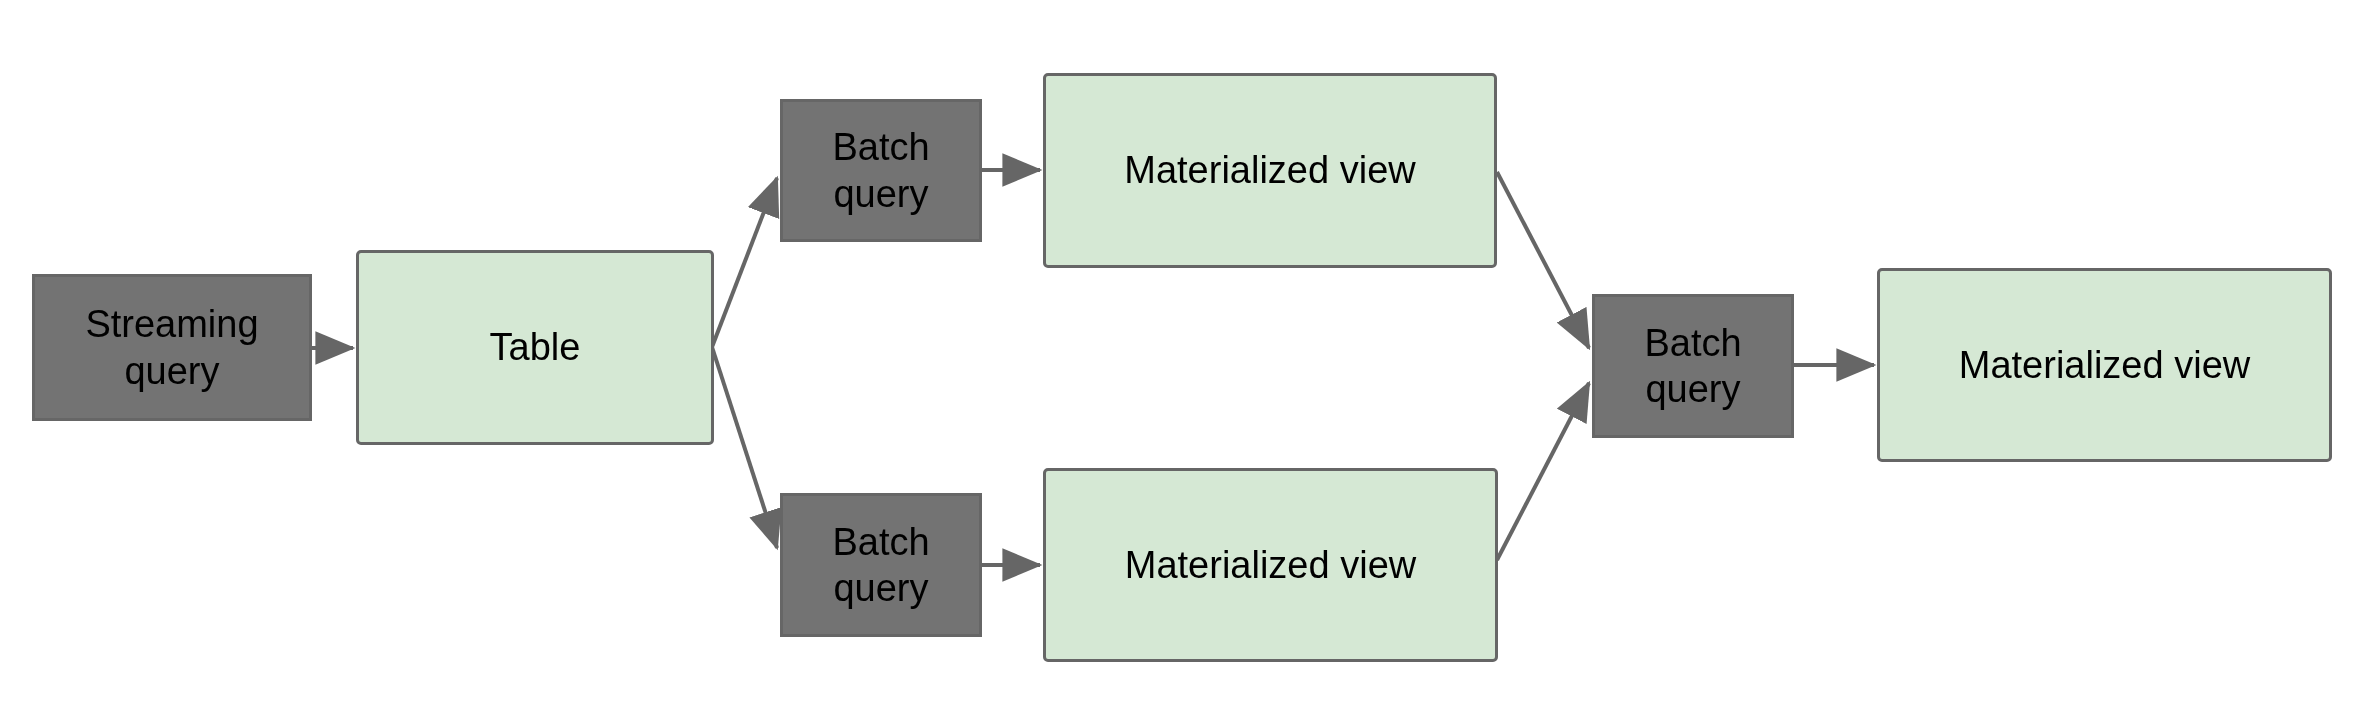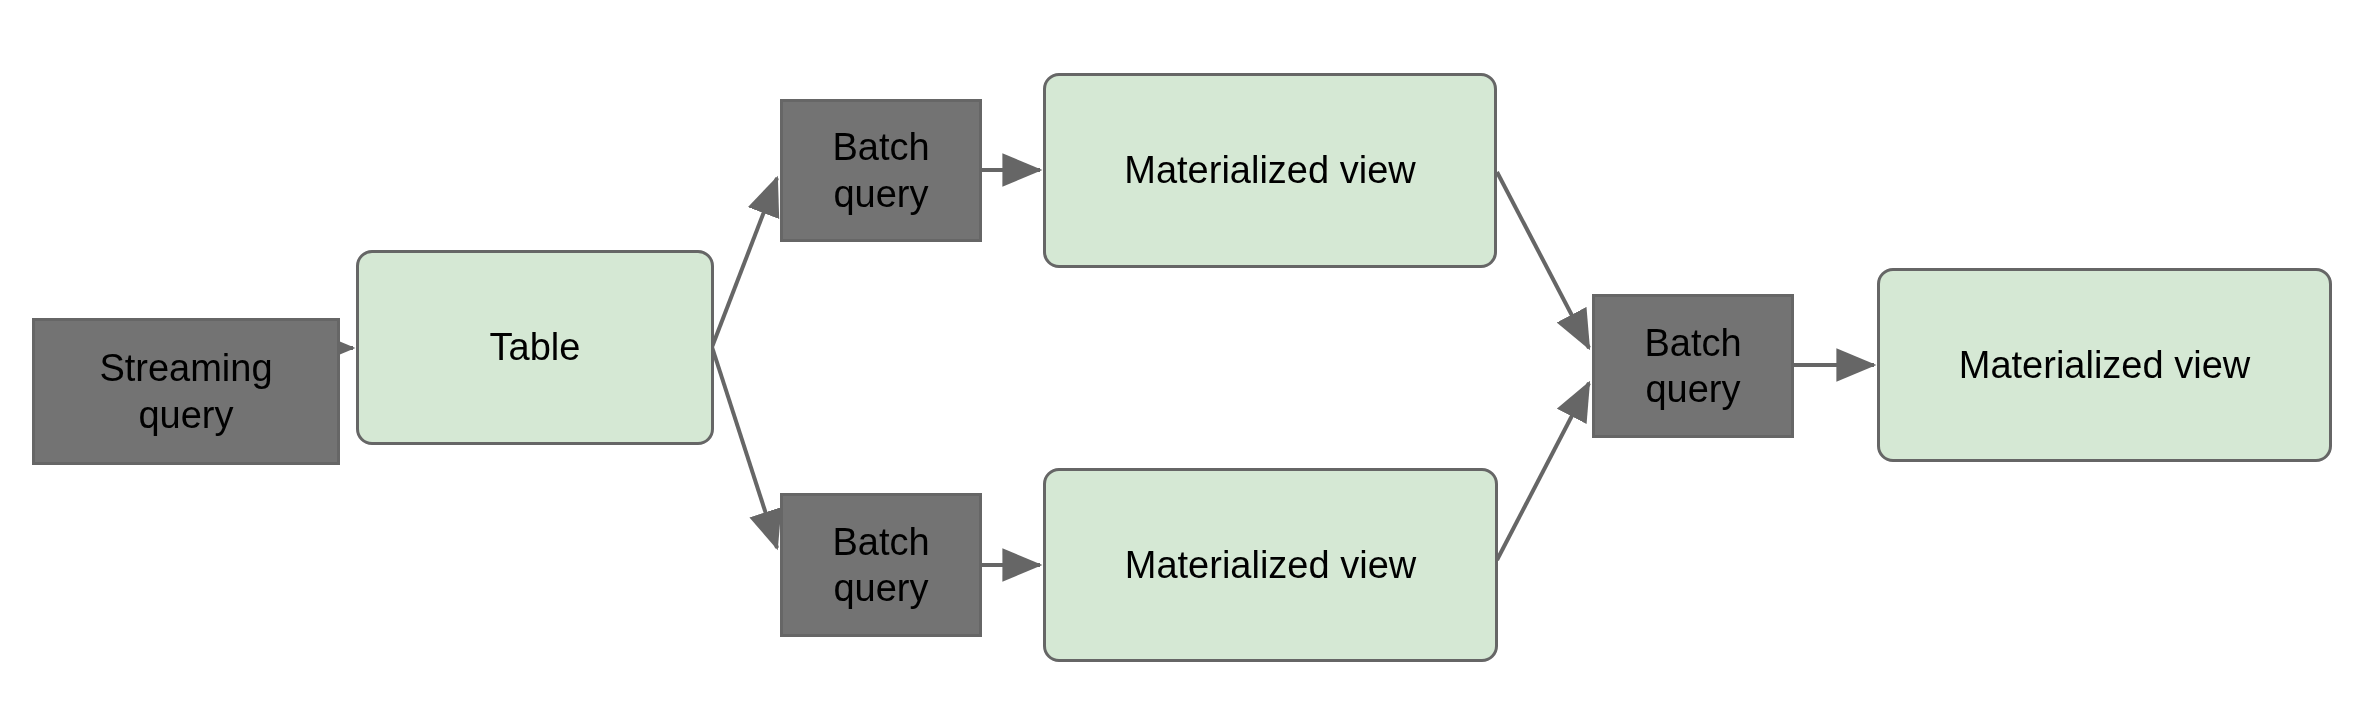--- a/index.html
+++ b/index.html
@@ -39,21 +39,21 @@
   }
   .node-process {
     background: #737373;
     border: 3px solid #666666;
     border-radius: 0;
     font-size: 38px;
   }
   .node-store {
     background: #d5e8d4;
     border: 3px solid #666666;
-    border-radius: 16px;
+    border-radius: 5px;
     font-size: 38px;
   }
   .node-label {
     display: block;
     white-space: pre-line;
   }
 </style>
 </head>
 <body>
 
@@ -76,21 +76,21 @@
 
     <line x1="982" y1="565" x2="1040" y2="565" stroke="#666666" stroke-width="4" marker-end="url(#arrowhead)"></line>
 
     <line x1="1497" y1="172" x2="1589" y2="348" stroke="#666666" stroke-width="4" marker-end="url(#arrowhead)"></line>
 
     <line x1="1497" y1="560" x2="1589" y2="383" stroke="#666666" stroke-width="4" marker-end="url(#arrowhead)"></line>
 
     <line x1="1794" y1="365" x2="1874" y2="365" stroke="#666666" stroke-width="4" marker-end="url(#arrowhead)"></line>
   </svg>
 
-  <div class="node node-process" style="left:32px; top:274px; width:308px; height:147px;margin-top:44px;">
+  <div class="node node-process" style="left:32px; top:274px; width:280px; height:147px;">
     <span class="node-label">Streaming
 query</span>
   </div>
 
   <div class="node node-store" style="left:356px; top:250px; width:358px; height:195px;">
     <span class="node-label">Table</span>
   </div>
 
   <div class="node node-process" style="left:780px; top:99px; width:202px; height:143px;">
     <span class="node-label">Batch

